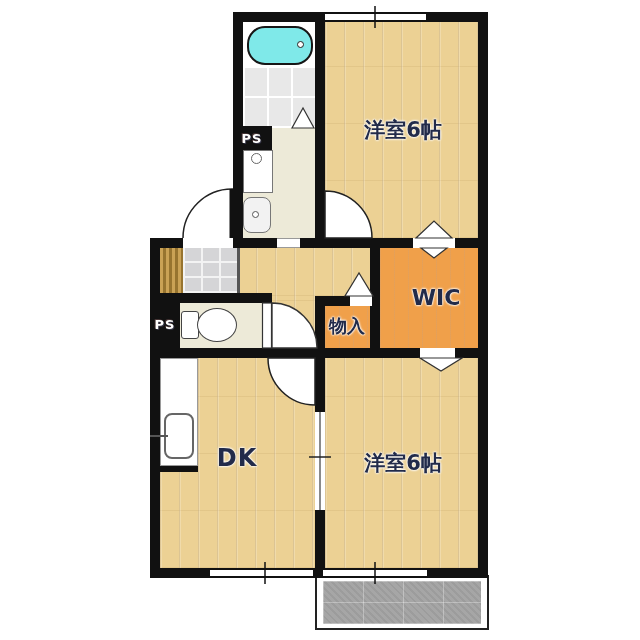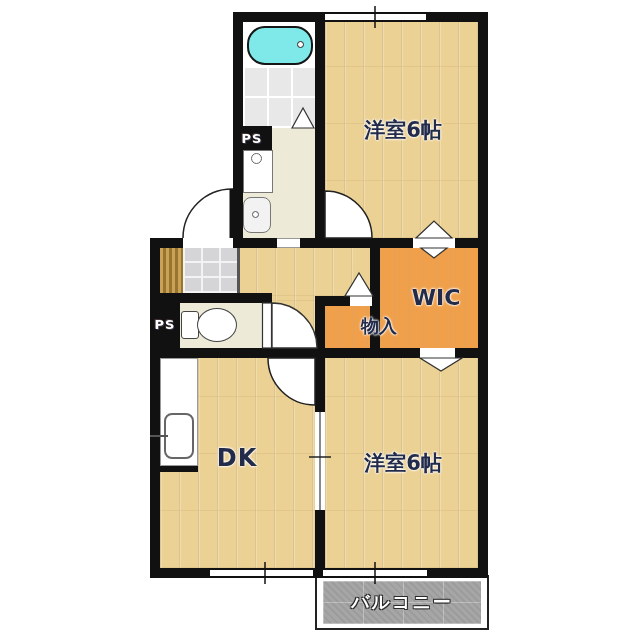--- a/index.html
+++ b/index.html
@@ -138,18 +138,17 @@
     <line x1="375" y1="562" x2="375" y2="584" stroke="#111" stroke-width="1.5"></line>
 
     <line x1="309" y1="457" x2="331" y2="457" stroke="#222" stroke-width="1.5"></line>
     <line x1="150" y1="436" x2="168" y2="436" stroke="#555" stroke-width="2"></line>
   </svg>
 
   <div class="label" style="left:403px;top:130px;font-size:21px;">洋室6帖</div>
   <div class="label" style="left:403px;top:463px;font-size:21px;">洋室6帖</div>
   <div class="label" style="left:237px;top:458px;font-size:24px;letter-spacing:1px;">DK</div>
   <div class="label" style="left:436px;top:297px;font-size:22px;">WIC</div>
-  <div class="label" style="left:347px;top:326px;font-size:18px;margin-left:32px;">物入</div>
-  <div class="label-white" style="left:402px;top:602px;font-size:18px;letter-spacing:2px;">バルコニー</div>
+  <div class="label" style="left:347px;top:326px;font-size:18px;">物入</div>
   <div class="ps" style="left:252px;top:138px;">PS</div>
   <div class="ps" style="left:165px;top:324px;">PS</div>
 
 </div>
 
 </body></html>

